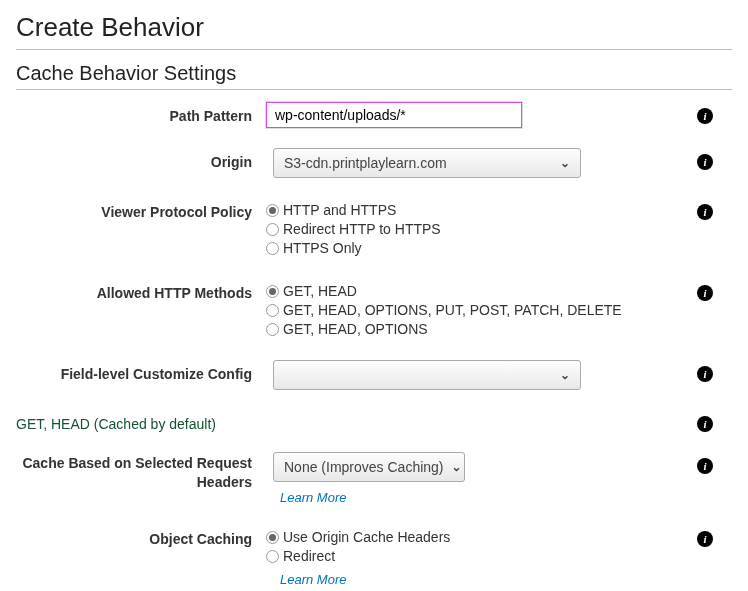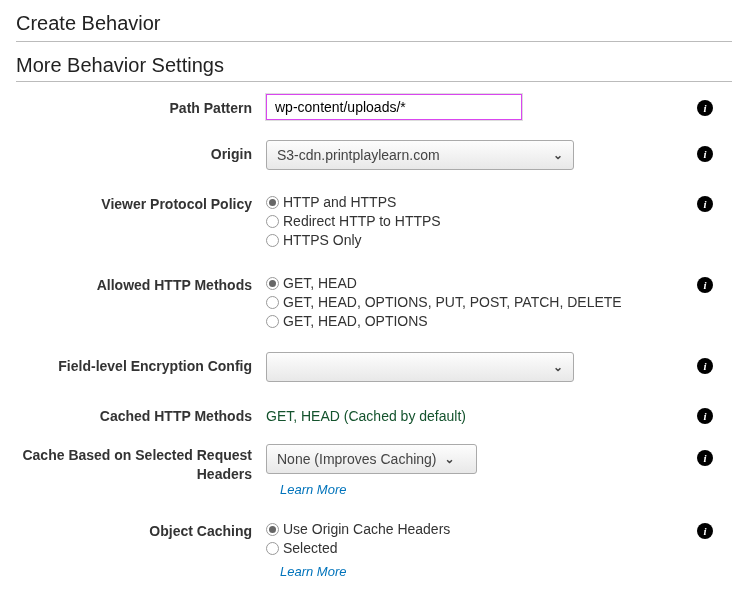--- a/index.html
+++ b/index.html
@@ -5,21 +5,21 @@
     * { box-sizing: border-box; margin: 0; padding: 0; }
     body {
       font-family: "Helvetica Neue", Helvetica, Arial, sans-serif;
       font-size: 14px;
       color: #333;
       background: #fff;
       padding: 12px 16px;
       width: 748px;
     }
     h1 {
-      font-size: 20px;
+      font-size: 26px;
       font-weight: 400;
       margin-bottom: 6px;
       color: #222;
     }
     h2 {
       font-size: 20px;
       font-weight: 400;
       margin-bottom: 4px;
       color: #222;
     }
@@ -87,23 +87,24 @@
       align-items: center;
       justify-content: space-between;
       padding: 6px 10px;
       border: 1px solid #aaa;
       border-radius: 3px;
       background: linear-gradient(#fdfdfd, #e8e8e8);
       font-size: 14px;
       color: #444;
       cursor: pointer;
       min-height: 30px;
+      margin-left: 7px;
     }
     .select-box.wide { width: 308px; }
-    .select-box.narrow { width: auto; padding-right: 21px; justify-content: center; }
+    .select-box.narrow { width: auto; padding-right: 2px; justify-content: center; }
     .select-box .chevron {
       font-size: 12px;
       margin-left: 8px;
       font-weight: bold;
     }
     .radio-group { padding-top: 4px; }
     .radio-item {
       display: flex;
       align-items: center;
       margin-bottom: 3px;
@@ -144,21 +145,21 @@
       margin-left: 14px;
       font-style: italic;
     }
   </style>
 </head>
 <body>
 
 <h1>Create Behavior</h1>
 <hr>
 
-<h2>More Behavior Settings</h2>
+<h2>Cache Behavior Settings</h2>
 <hr>
 
 <div class="form-row">
   <div class="form-label">Path Pattern</div>
   <div class="form-control">
     <div class="form-control-inner">
       <input type="text" value="wp-content/uploads/*" style="">
     </div>
   </div>
   <div class="info-col">
@@ -221,36 +222,35 @@
         <span>GET, HEAD, OPTIONS</span>
       </div>
     </div>
   </div>
   <div class="info-col">
     <span class="info-icon">i</span>
   </div>
 </div>
 
 <div class="form-row">
-  <div class="form-label">Field-level Encryption Config</div>
+  <div class="form-label">Field-level Customize Config</div>
   <div class="form-control">
     <div class="form-control-inner">
       <div class="select-box wide">
         <span></span>
         <span class="chevron">⌄</span>
       </div>
     </div>
   </div>
   <div class="info-col">
     <span class="info-icon">i</span>
   </div>
 </div>
 
 <div class="form-row">
-  <div class="form-label">Cached HTTP Methods</div>
   <div class="form-control">
     <div class="form-control-inner">
       <div class="static-text">GET, HEAD (Cached by default)</div>
     </div>
   </div>
   <div class="info-col">
     <span class="info-icon">i</span>
   </div>
 </div>
 
@@ -273,21 +273,21 @@
 <div class="form-row">
   <div class="form-label">Object Caching</div>
   <div class="form-control">
     <div class="form-control-inner radio-group">
       <div class="radio-item">
         <span class="radio checked"></span>
         <span>Use Origin Cache Headers</span>
       </div>
       <div class="radio-item">
         <span class="radio"></span>
-        <span>Selected</span>
+        <span>Redirect</span>
       </div>
       <a class="learn-more">Learn More</a>
     </div>
   </div>
   <div class="info-col">
     <span class="info-icon">i</span>
   </div>
 </div>
 
 </body></html>

